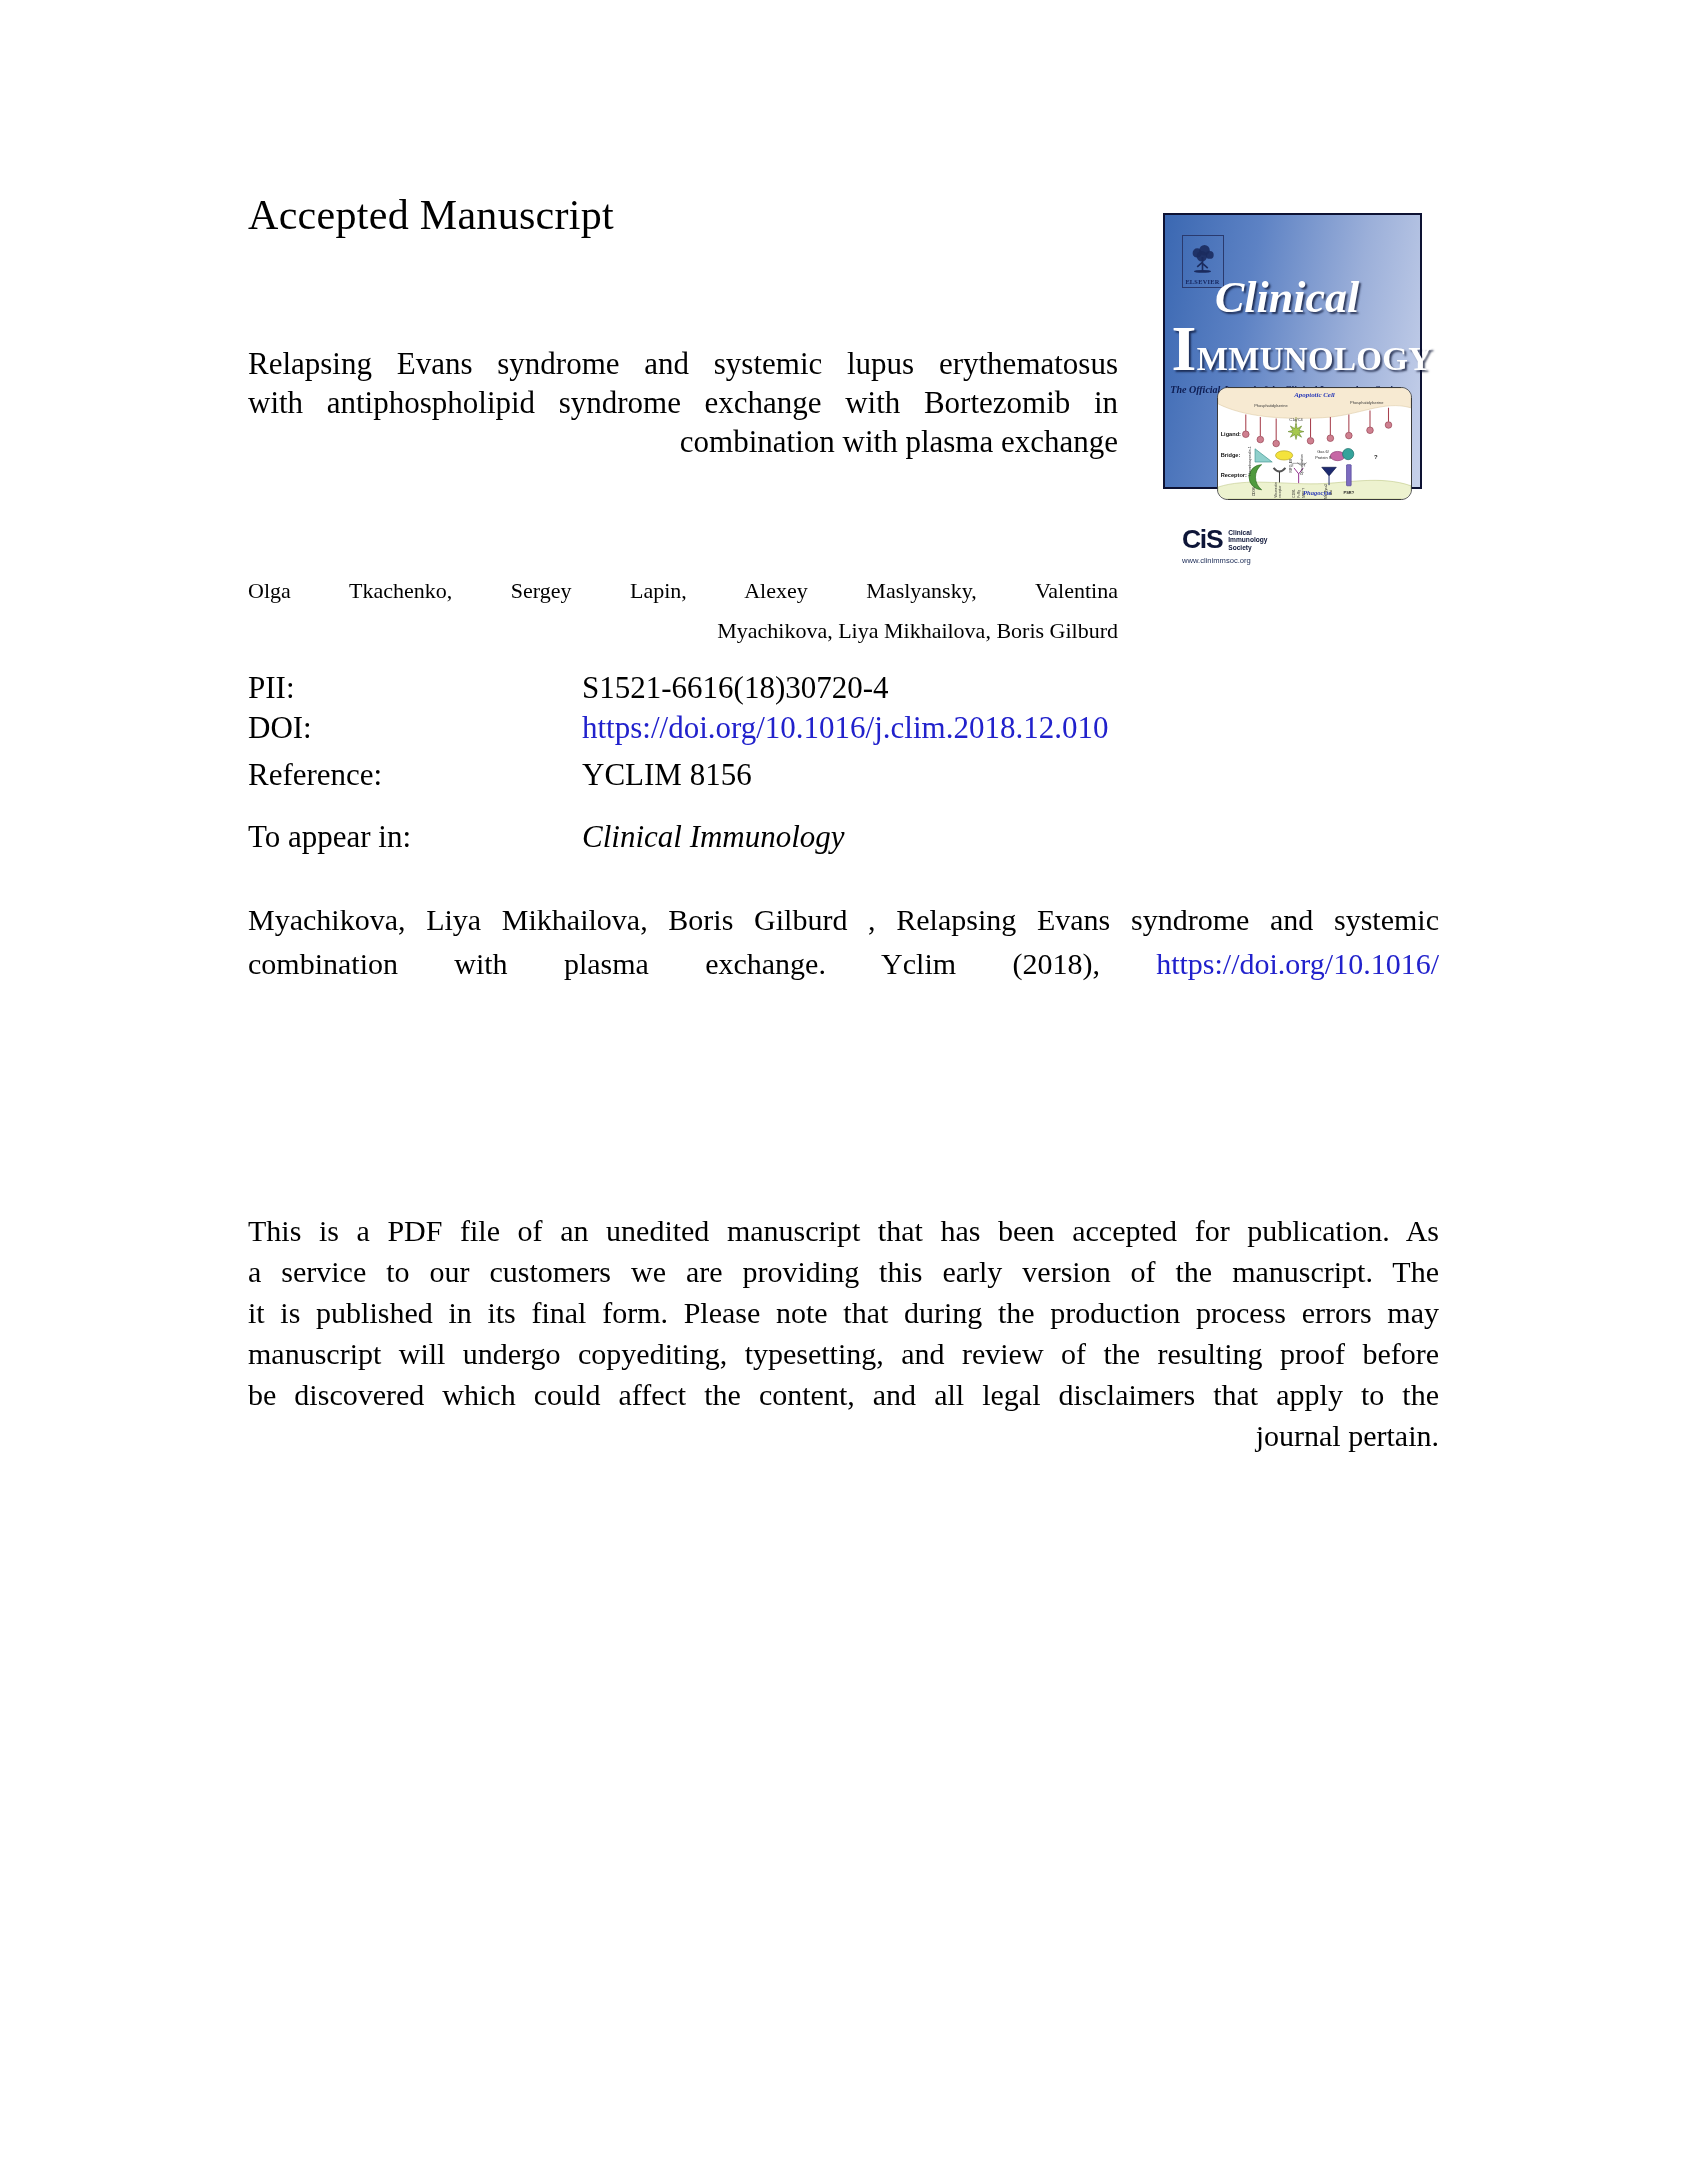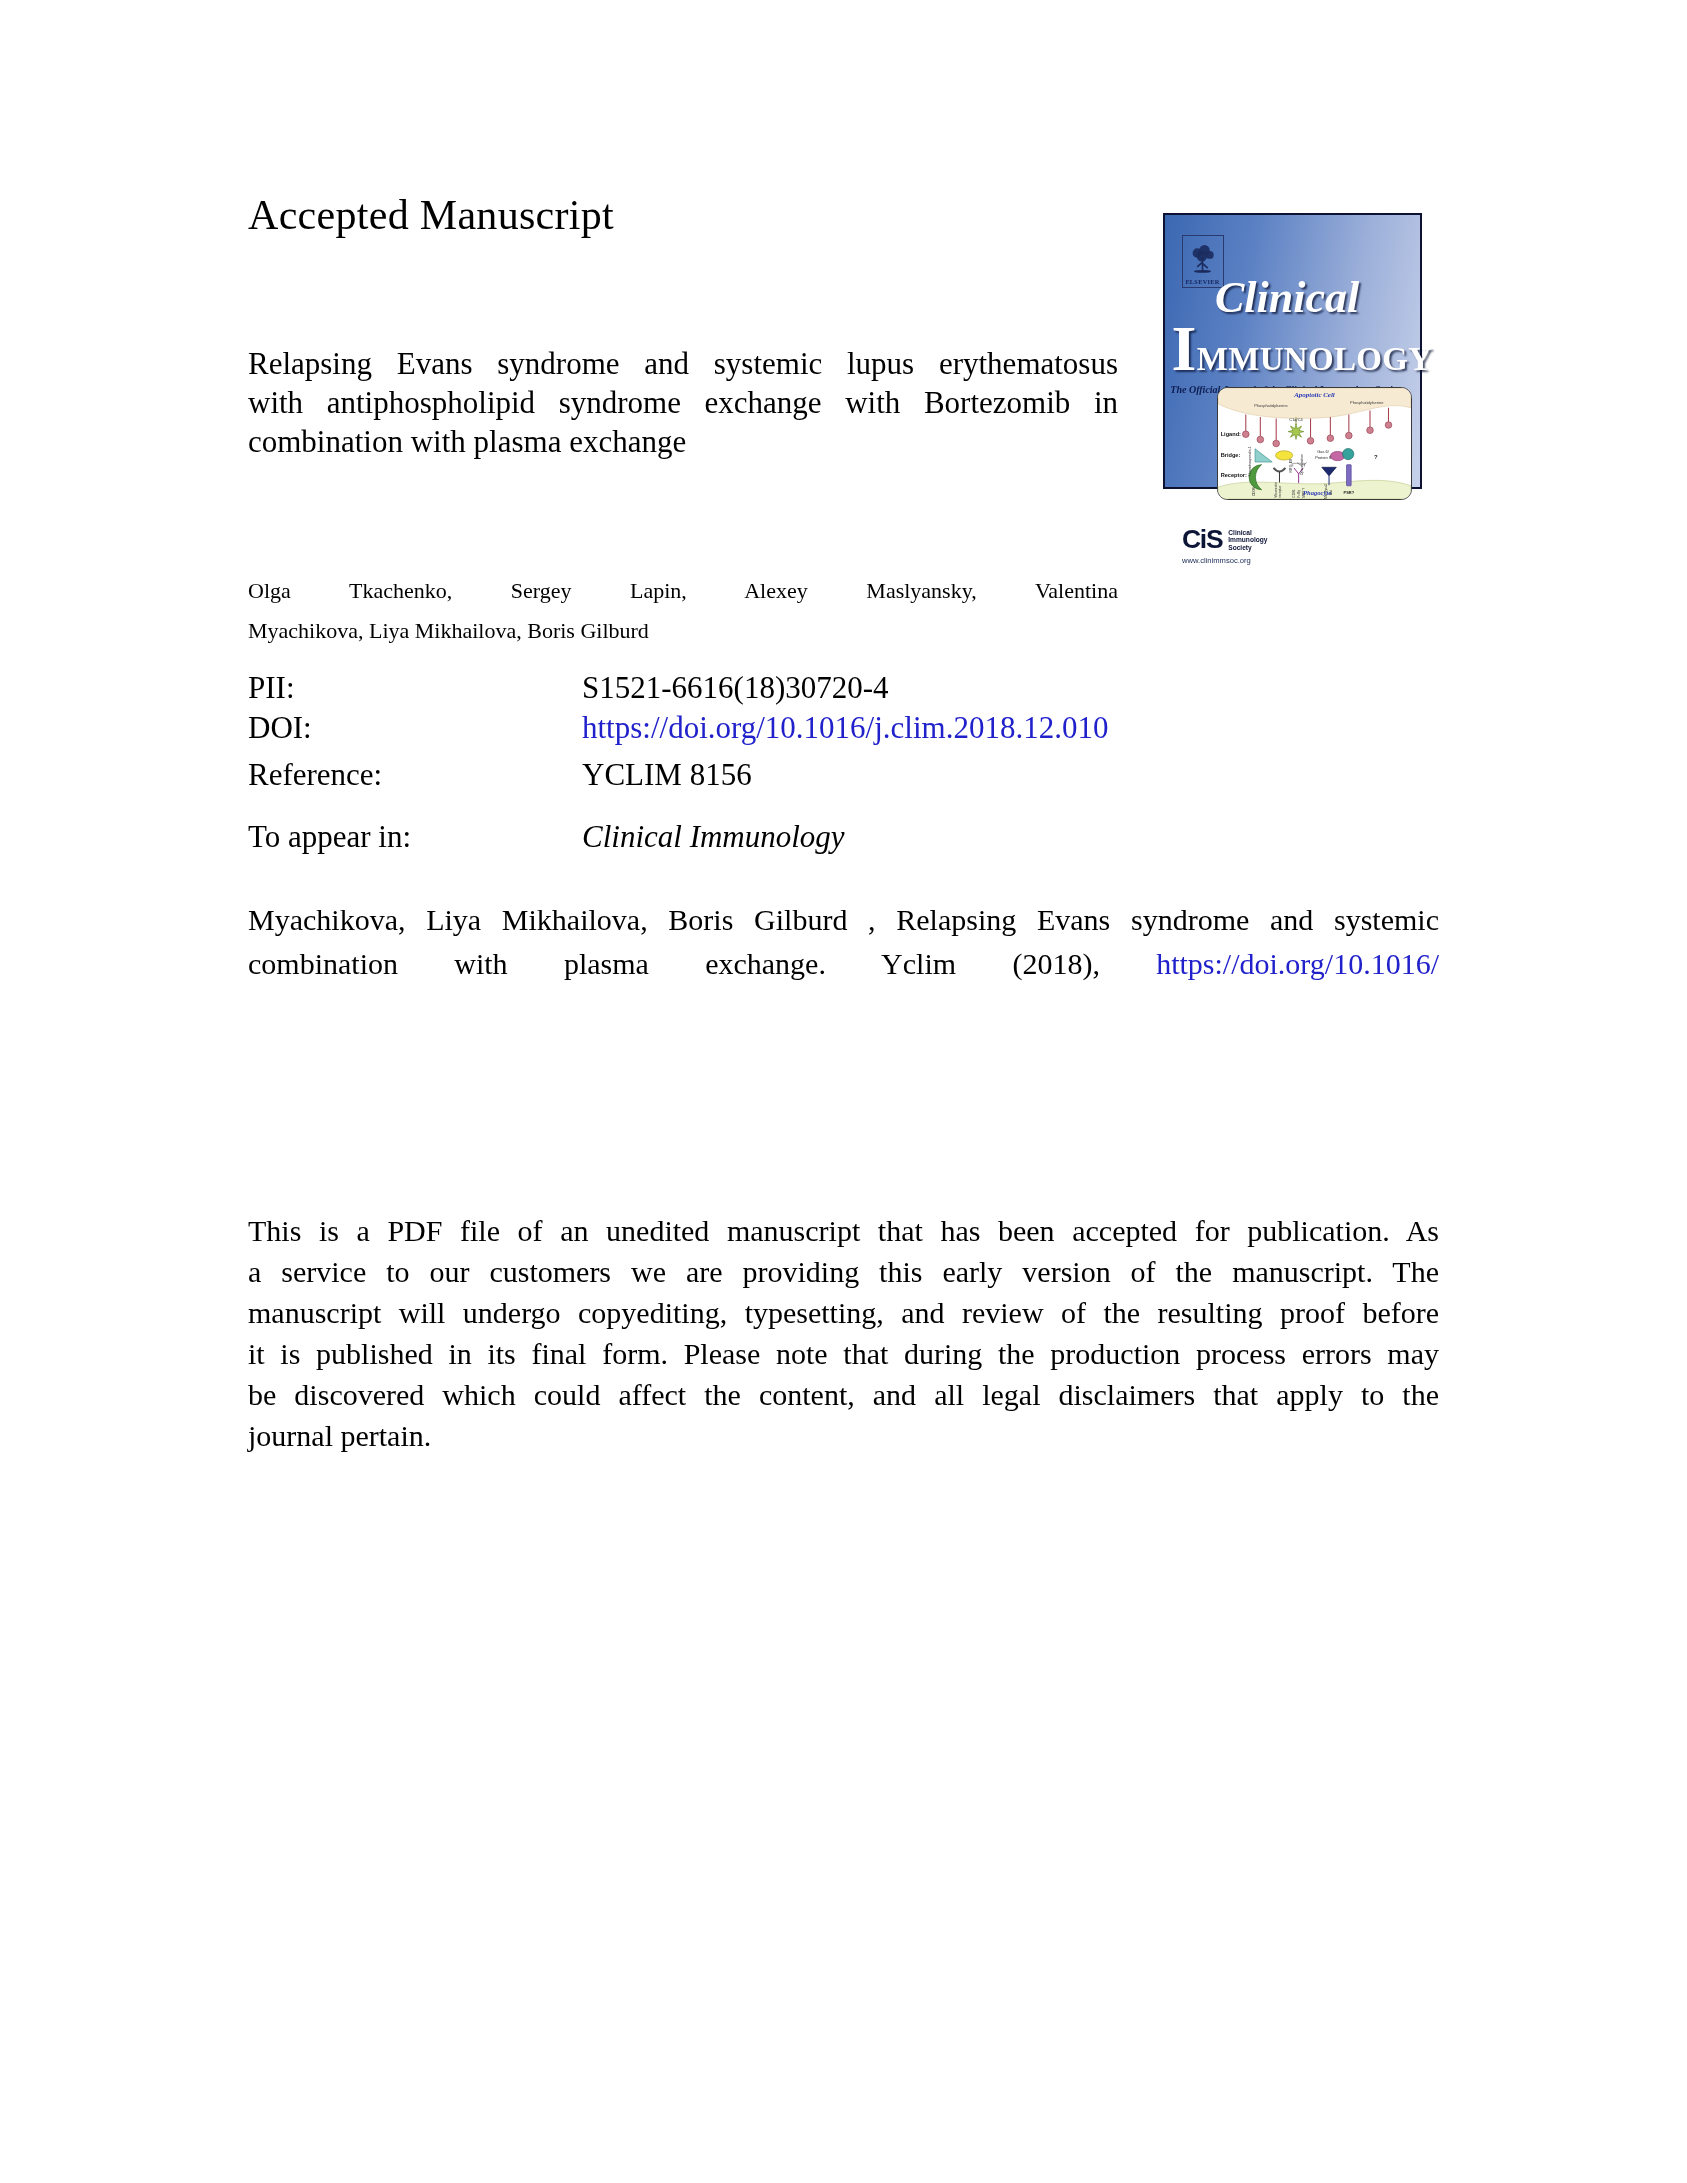--- a/index.html
+++ b/index.html
@@ -5,21 +5,21 @@
   html,body{margin:0;padding:0}
   body{width:1687px;height:2183px;background:#ffffff;position:relative;
        font-family:"Liberation Serif","DejaVu Serif",serif;color:#000;overflow:hidden}
   .abs{position:absolute}
 
   
   #doc-title{left:248px;top:191px;font-size:42px;letter-spacing:0.3px}
   #paper-title{left:248px;top:344px;width:870px;font-size:31px;line-height:39px}
   #authors{left:248px;top:571px;width:870px;font-size:22px;line-height:40px}
   .jline{text-align:justify;text-align-last:justify}
-  .lline{text-align:left}
+  .lline{text-align:right}
 
   .meta-row{left:248px;display:flex;font-size:31px;line-height:38px}
   #meta-pii{top:669px}
   #meta-doi{top:709px}
   #meta-ref{top:756px}
   #meta-appear{top:818px}
   .meta-label{width:334px;flex:0 0 auto}
   .italic{font-style:italic}
 
   a,.link{color:#2121cc;text-decoration:none;cursor:pointer}
@@ -91,22 +91,22 @@
 </div>
 
 <div class="abs" id="citation">
   <div class="jline">Myachikova, Liya Mikhailova, Boris Gilburd , Relapsing Evans syndrome and systemic</div>
   <div class="jline"><span>combination with plasma exchange. Yclim (2018),</span> <a>https://doi.org/10.1016/</a></div>
 </div>
 
 <div class="abs" id="disclaimer">
   <div class="jline">This is a PDF file of an unedited manuscript that has been accepted for publication. As</div>
   <div class="jline">a service to our customers we are providing this early version of the manuscript. The</div>
+  <div class="jline">it is published in its final form. Please note that during the production process errors may</div>
   <div class="jline">manuscript will undergo copyediting, typesetting, and review of the resulting proof before</div>
-  <div class="jline">it is published in its final form. Please note that during the production process errors may</div>
   <div class="jline">be discovered which could affect the content, and all legal disclaimers that apply to the</div>
   <div class="lline">journal pertain.</div>
 </div>
 
 <div class="abs" id="cover">
 
   <div class="abs" id="elsevier-box">
     <svg width="29" height="33" viewBox="0 0 44 50">
       <g fill="#1b2b5e" stroke="#1b2b5e">
         <circle cx="14" cy="12" r="7" fill-opacity=".9" stroke="none"></circle>

